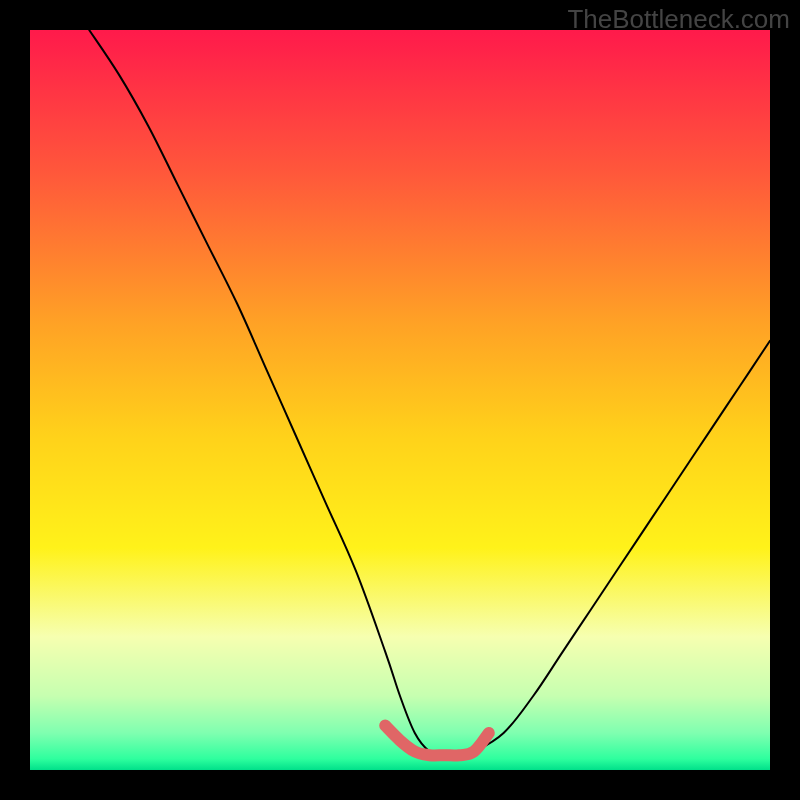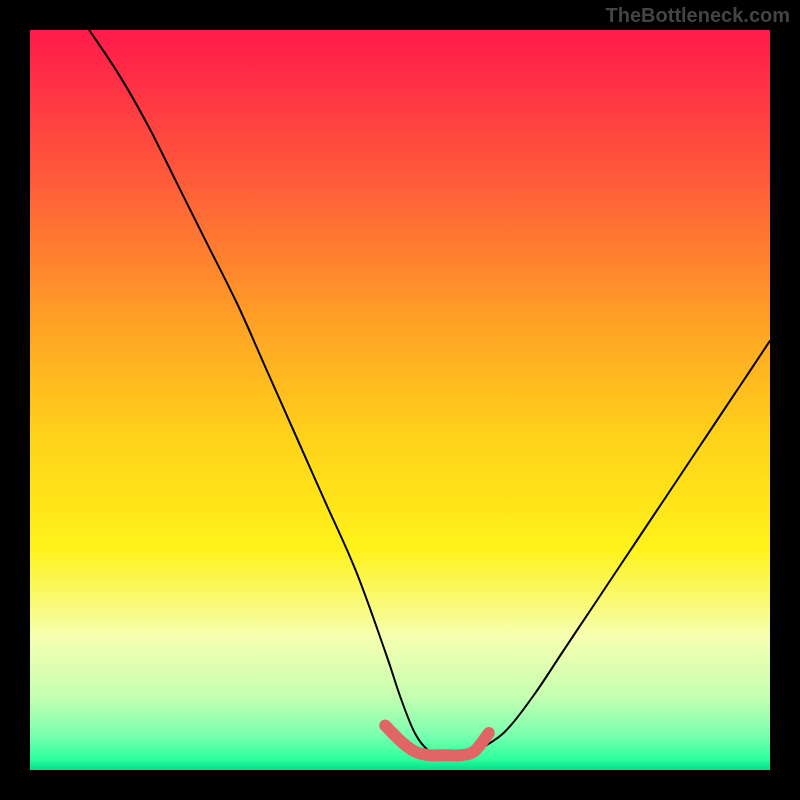--- a/index.html
+++ b/index.html
@@ -16,22 +16,22 @@
     position: relative;
     width: 800px;
     height: 800px;
     background: #000;
   }
   .watermark {
     position: absolute;
     top: 4px;
     right: 10px;
     color: #444;
-    font-size: 20px;
-    font-weight: 700;
+    font-size: 26px;
+    font-weight: 400;
     letter-spacing: 0px;
     user-select: none;
   }
   .plot-area {
     position: absolute;
     left: 30px;
     top: 30px;
     width: 740px;
     height: 740px;
     overflow: hidden;

